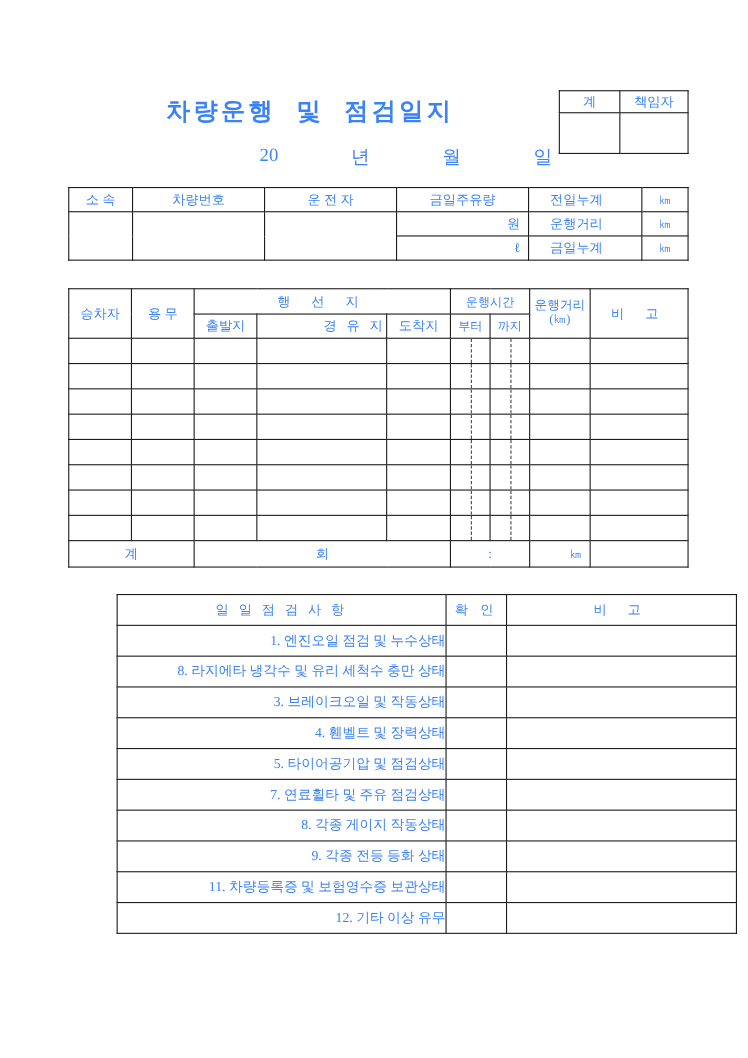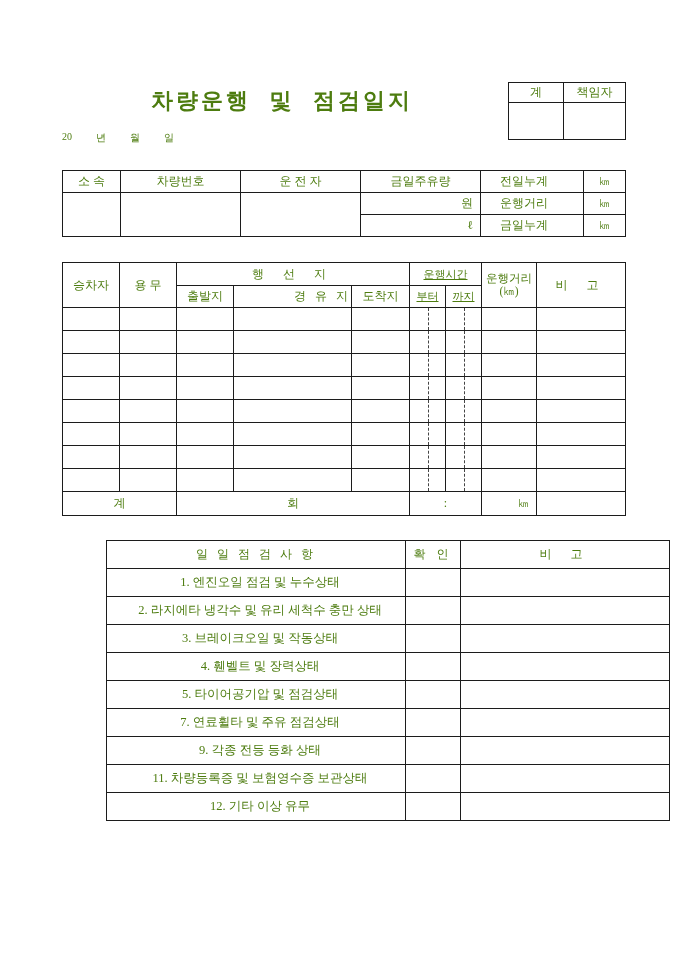--- a/index.html
+++ b/index.html
@@ -2,21 +2,21 @@
 <html><head>
 <meta charset="utf-8">
 <style>
   html, body { margin: 0; padding: 0; background: #ffffff; }
   .page {
     position: relative;
     width: 680px;
     height: 962px;
     background: #ffffff;
     font-family: "Liberation Serif", "DejaVu Serif", serif;
-    color: #4d7c0f;
+    color: #3b82f6;
     overflow: hidden;
   }
   table { border-collapse: collapse; table-layout: fixed; position: absolute; }
   td {
     border: 1px solid #1c1c1c;
     font-size: 12px;
     text-align: center;
     vertical-align: middle;
     padding: 0;
     overflow: hidden;
@@ -27,51 +27,51 @@
     top: 86px; left: 62px; width: 440px;
     text-align: center;
     font-size: 22px;
     font-weight: bold;
     letter-spacing: 3px;
     word-spacing: 10px;
   }
   .date-line {
     position: absolute;
     top: 131px; left: 62px; width: 440px;
-    display: flex; justify-content: flex-start; gap: 24px;
-    font-size: 10px;
+    display: flex; justify-content: flex-end; gap: 66px;
+    font-size: 17px;
   }
   .approval { top: 82px; left: 508px; }
   .approval tr { height: 20px; }
   .approval tr.tall { height: 37px; }
   .info { top: 170px; left: 62px; border-radius: 24px; }
   .info tr { height: 22px; }
   .trip { top: 262px; left: 62px; }
   .trip tr { height: 23px; }
   .trip tr.h2 { height: 22px; }
   .trip tr.foot { height: 24px; }
   .inspection { top: 540px; left: 62px; margin-left: 44px; }
   .inspection tr { height: 28px; }
   .la { text-align: left; padding-left: 19px; }
   .ra { text-align: right; padding-right: 7px; }
   .unit { font-size: 11px; }
-  .small { font-size: 11px; text-decoration: underline; }
+  .small { font-size: 11px; }
   .sp1 { letter-spacing: 4px; }
   .sp2 { letter-spacing: 8px; }
   .sp3 { letter-spacing: 3px; text-align: right; }
   .dotted { position: relative; }
   .dotted::after {
     content: "";
     position: absolute;
     top: 0; bottom: 0; left: 50%;
     width: 0;
     border-left: 1px dashed #444444;
   }
   .dist-head div { line-height: 1.15; font-size: 11.5px; }
-  .item { text-align: center; padding-left: 8px; font-size: 12.5px; }
+  .item { text-align: right; padding-left: 8px; font-size: 12.5px; }
   .ihead { letter-spacing: 3px; }
 </style>
 </head>
 <body>
 
 <div class="page">
 
   <div class="page-title">차량운행 및 점검일지</div>
 
   <div class="date-line">
@@ -272,41 +272,46 @@
       <td class="ihead">일 일 점 검 사 항</td>
       <td class="sp1">확 인</td>
       <td class="sp2">비 고</td>
     </tr>
     <tr>
       <td class="item">1. 엔진오일 점검 및 누수상태</td>
       <td></td>
       <td></td>
     </tr>
     <tr>
-      <td class="item">2. 라지에타 냉각수 및 유리 세척수 충만 상태</td>
+      <td class="item">8. 라지에타 냉각수 및 유리 세척수 충만 상태</td>
       <td></td>
       <td></td>
     </tr>
     <tr>
       <td class="item">3. 브레이크오일 및 작동상태</td>
       <td></td>
       <td></td>
     </tr>
     <tr>
       <td class="item">4. 휀벨트 및 장력상태</td>
       <td></td>
       <td></td>
     </tr>
     <tr>
       <td class="item">5. 타이어공기압 및 점검상태</td>
       <td></td>
       <td></td>
     </tr>
     <tr>
       <td class="item">7. 연료휠타 및 주유 점검상태</td>
+      <td></td>
+      <td></td>
+    </tr>
+    <tr>
+      <td class="item">8. 각종 게이지 작동상태</td>
       <td></td>
       <td></td>
     </tr>
     <tr>
       <td class="item">9. 각종 전등 등화 상태</td>
       <td></td>
       <td></td>
     </tr>
     <tr>
       <td class="item">11. 차량등록증 및 보험영수증 보관상태</td>

